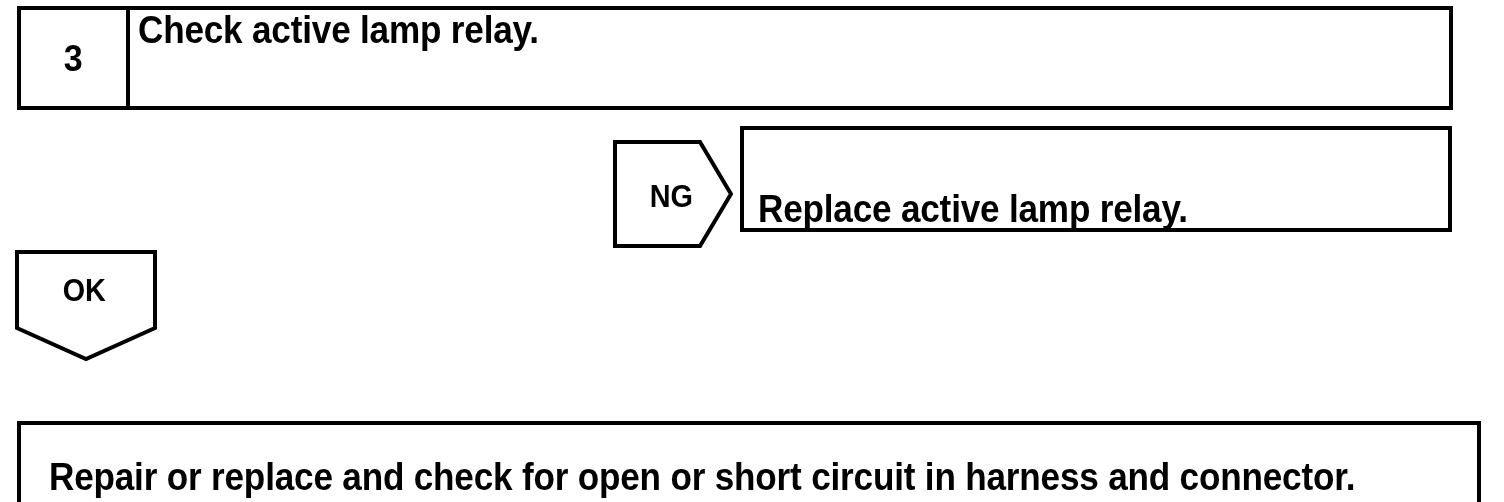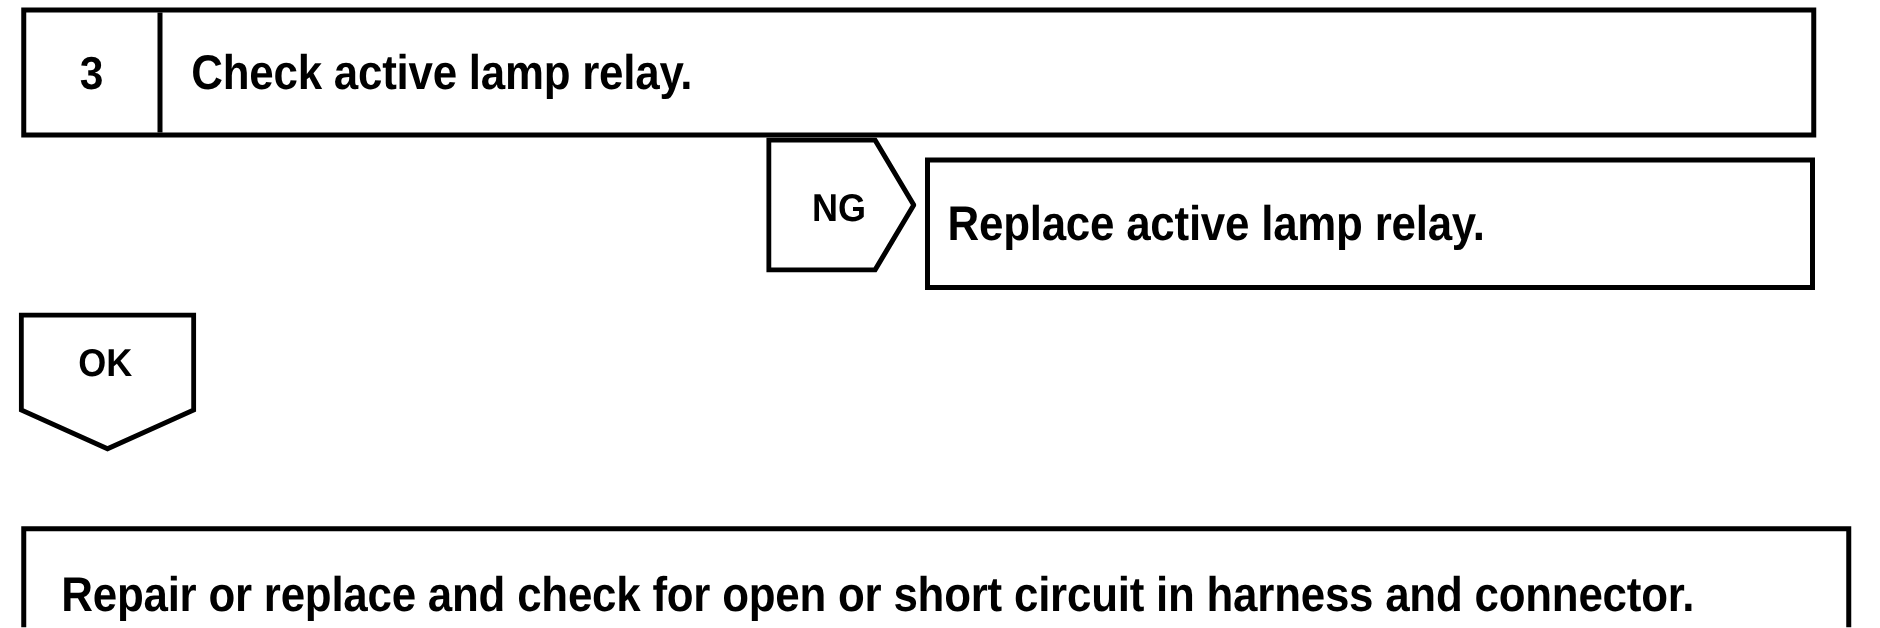--- a/index.html
+++ b/index.html
@@ -49,22 +49,21 @@
     font-size: 37px;
     font-weight: bold;
     color: #000000;
     letter-spacing: 0px;
     line-height: 1;
     transform: scaleX(0.92);
   }
   .step-desc-cell {
     flex: 1 1 auto;
     display: flex;
-    align-items: center;
-    padding-left: 23px;
+    padding-left: 8px;
   }
 
   
   .flow-text {
     font-size: 39px;
     font-weight: bold;
     color: #000000;
     line-height: 1;
     white-space: nowrap;
     transform: scaleX(0.90);
@@ -72,21 +71,21 @@
     letter-spacing: -0.2px;
   }
 
   
   .result-box-ng {
     left: 740px;
     top: 126px;
     width: 712px;
     height: 106px;
     display: flex;
-    align-items: center;
+    align-items: flex-end;
     padding-left: 14px;
     box-sizing: border-box;
   }
 
   
   .result-box-final {
     left: 17px;
     top: 378px;
     width: 1464px;
     height: 110px;
@@ -108,21 +107,21 @@
     position: absolute;
     font-size: 31px;
     font-weight: bold;
     color: #000000;
     line-height: 1;
     white-space: nowrap;
     transform: scaleX(0.93);
   }
   .branch-ng {
     left: 613px;
-    top: 110px;
+    top: 140px;
     width: 120px;
     height: 124px;
   }
   .branch-ng .branch-label {
     left: 35px;
     top: 41px;
   }
   .branch-ok {
     left: 15px;
     top: 250px;

